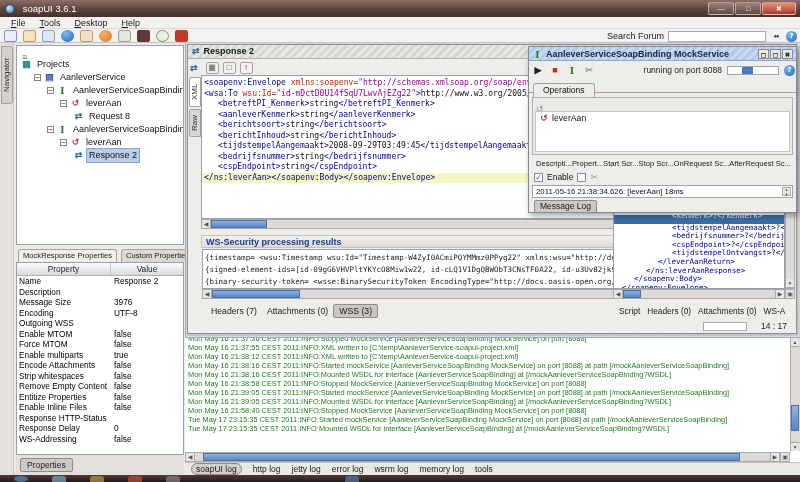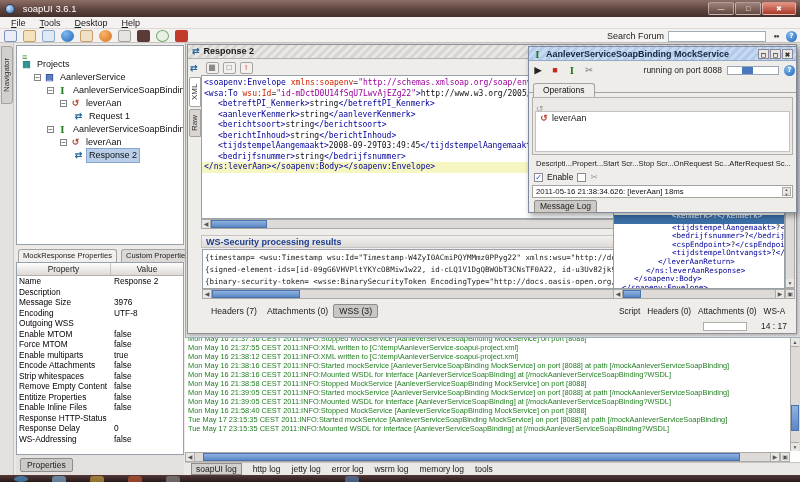--- a/index.html
+++ b/index.html
@@ -173,21 +173,21 @@
   #log-panel { left:185px; top:337px; width:615px; height:125px; background:#fff; border-top:1px solid #9ab0c4; }
   #log-lines { position:absolute; left:3px; top:0; right:12px; bottom:12px; overflow:hidden;
     font-size:7.4px; line-height:9px; color:#1f7d1f; white-space:nowrap; }
   .log-line:first-child { margin-top:-4px; }
   #log-vscroll { position:absolute; right:0; top:0; width:10px; height:113px; background:#dddad7; border-left:1px solid #acaaa7; }
   #log-vscroll .vthumb { position:absolute; left:0; bottom:20px; width:8px; height:26px; background:linear-gradient(#8fb3e2,#5b87c5); border:1px solid #4a72ac; }
   #log-hscroll { position:absolute; left:0; bottom:0; width:605px; }
   #log-tabs { left:185px; top:462px; width:615px; height:13px; background:#ebe9e6; border-top:1px solid #c5c2bf;
     display:flex; gap:11px; align-items:center; padding-left:6px; font-size:8.5px; }
   .logtab { color:#1a1a1a; white-space:nowrap; }
-  .logtab.sel { background:#d2cfcc; border:1px solid #8f8d8a; border-radius:0; padding:0 4px; line-height:10px; }
+  .logtab.sel { background:#d2cfcc; border:1px solid #8f8d8a; border-radius:6px; padding:0 4px; line-height:10px; }
 
   
   #taskbar { left:0; top:475px; width:800px; height:7px; background:linear-gradient(#543838,#281a1a); }
   .tb-blob { position:absolute; top:1px; width:14px; height:6px; border-radius:3px 3px 0 0; opacity:.65; }
 </style>
 </head>
 <body>
 
 <div id="app">
 
@@ -245,21 +245,21 @@
           <span class="tico tico-interface">I</span>
           <span class="tlabel">AanleverServiceSoapBinding</span>
         </div>
         <div class="trow" style="padding-left: 43px;">
           <span class="thandle">−</span>
           <span class="tico tico-operation">↺</span>
           <span class="tlabel">leverAan</span>
         </div>
         <div class="trow" style="padding-left: 56px;">
           <span class="tico tico-request">⇄</span>
-          <span class="tlabel">Request 1</span>
+          <span class="tlabel">Request 8</span>
         </div>
         <div class="trow" style="padding-left: 30px;">
           <span class="thandle">−</span>
           <span class="tico tico-mock-interface">I</span>
           <span class="tlabel">AanleverServiceSoapBinding MockService</span>
         </div>
         <div class="trow" style="padding-left: 43px;">
           <span class="thandle">−</span>
           <span class="tico tico-mock-operation">↺</span>
           <span class="tlabel">leverAan</span>
@@ -367,20 +367,21 @@
 
     <div id="req-editor">
         <div class="xline"><span class="x-t">&lt;soapenv:Envelope </span><span class="x-a">xmlns:soapenv</span><span class="x-x">=</span><span class="x-v">"http://schemas.xmlsoap.org/soap/envelope/"</span><span class="x-x"> </span><span class="x-a">xmlns:wsa</span><span class="x-x">=</span><span class="x-v">"http://www.w3.org/2005/08/addressing"</span></div>
         <div class="xline"><span class="x-t">&lt;wsa:To </span><span class="x-a">wsu:Id</span><span class="x-x">=</span><span class="x-v">"id-mDctD0U14fSqU7LwvAjEZg22"</span><span class="x-t">&gt;</span><span class="x-x">http://www.w3.org/2005/08/addressing/anonymous</span><span class="x-t">&lt;/wsa:To&gt;</span></div>
         <div class="xline" style="padding-left: 14px;"><span class="x-t">&lt;betreftPI_Kenmerk&gt;</span><span class="x-x">string</span><span class="x-t">&lt;/betreftPI_Kenmerk&gt;</span></div>
         <div class="xline" style="padding-left: 14px;"><span class="x-t">&lt;aanleverKenmerk&gt;</span><span class="x-x">string</span><span class="x-t">&lt;/aanleverKenmerk&gt;</span></div>
         <div class="xline" style="padding-left: 14px;"><span class="x-t">&lt;berichtsoort&gt;</span><span class="x-x">string</span><span class="x-t">&lt;/berichtsoort&gt;</span></div>
         <div class="xline" style="padding-left: 14px;"><span class="x-t">&lt;berichtInhoud&gt;</span><span class="x-x">string</span><span class="x-t">&lt;/berichtInhoud&gt;</span></div>
         <div class="xline" style="padding-left: 14px;"><span class="x-t">&lt;tijdstempelAangemaakt&gt;</span><span class="x-x">2008-09-29T03:49:45</span><span class="x-t">&lt;/tijdstempelAangemaakt&gt;</span></div>
         <div class="xline" style="padding-left: 14px;"><span class="x-t">&lt;bedrijfsnummer&gt;</span><span class="x-x">string</span><span class="x-t">&lt;/bedrijfsnummer&gt;</span></div>
+        <div class="xline" style="padding-left: 14px;"><span class="x-t">&lt;cspEndpoint&gt;</span><span class="x-x">string</span><span class="x-t">&lt;/cspEndpoint&gt;</span></div>
         <div class="xline hl"><span class="x-t">&lt;/ns:leverAan&gt;&lt;/soapenv:Body&gt;&lt;/soapenv:Envelope&gt;</span></div>
       </div>
     <div id="req-hscroll" class="sbar">
       <span class="sarrow">◀</span>
       <span class="strack">
           <span class="sthumb" style="left:0;width:56px;"></span>
         </span>
       <span class="sarrow">▶</span>
       <span class="sarrow">▼</span>
       <span class="sarrow" style="color:#2a8a2a;">✚</span>

